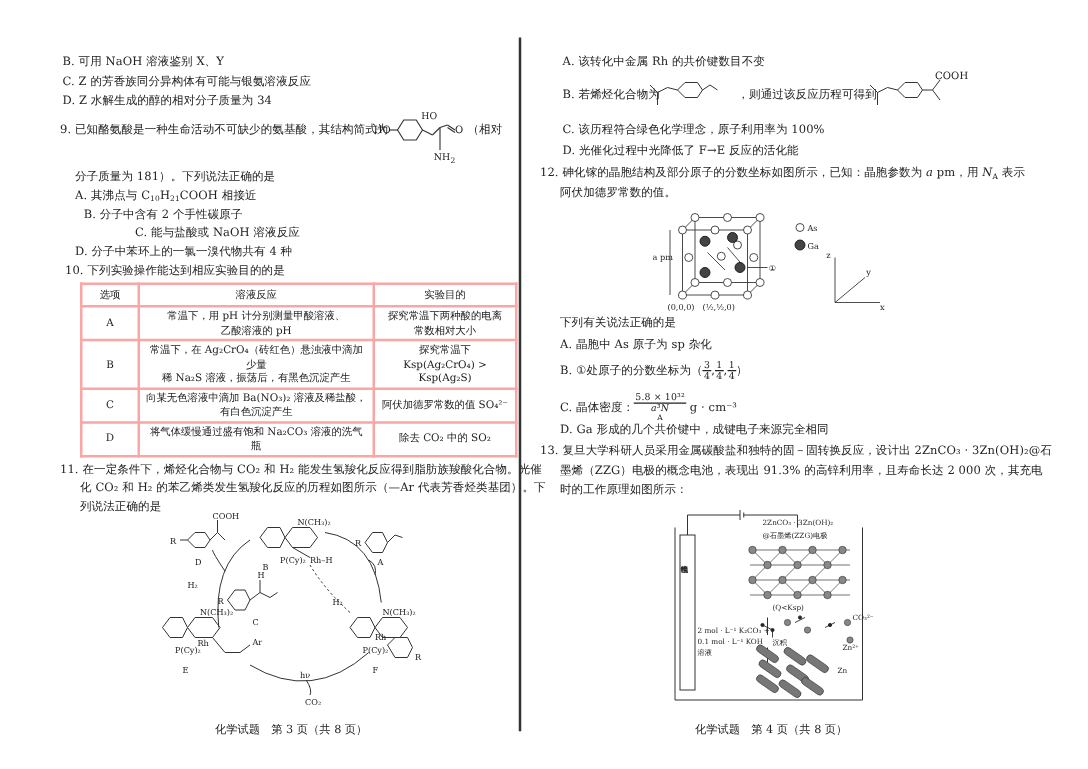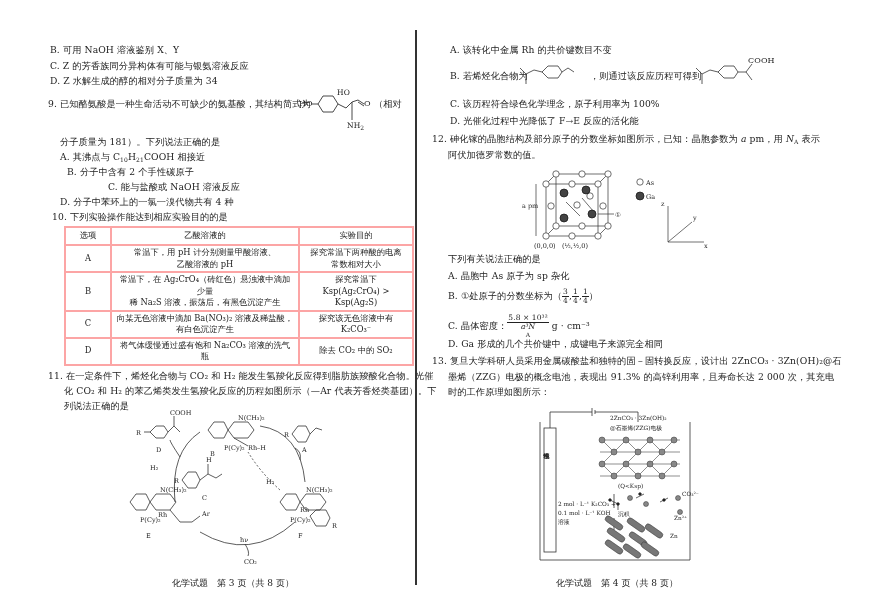--- a/index.html
+++ b/index.html
@@ -58,21 +58,21 @@
   </div>
   <div class="line" style="left:67px;top:166px;">B. 分子中含有 2 个手性碳原子</div>
   <div class="line" style="left:60px;top:181px;margin-left:48px;">C. 能与盐酸或 NaOH 溶液反应</div>
   <div class="line" style="left:60px;top:196px;">D. 分子中苯环上的一氯一溴代物共有 4 种</div>
   <div class="line" style="left:52px;top:211px;">10. 下列实验操作能达到相应实验目的的是</div>
 
   <table class="exp">
     <tbody>
         <tr>
       <th class="c1">选项</th>
-      <th class="c2">乙酸溶液的</th>
+      <th class="c2">溶液反应</th>
       <th class="c3">实验目的</th>
     </tr>
     <tr>
       <td>A</td>
       <td>
             <div>常温下，用 pH 计分别测量甲酸溶液、</div>
             <div>乙酸溶液的 pH</div>
           </td>
       <td>
             <div>探究常温下两种酸的电离</div>
@@ -90,21 +90,21 @@
             <div>Ksp(Ag₂CrO₄) &gt; Ksp(Ag₂S)</div>
           </td>
     </tr>
     <tr>
       <td>C</td>
       <td>
             <div>向某无色溶液中滴加 Ba(NO₃)₂ 溶液及稀盐酸，</div>
             <div>有白色沉淀产生</div>
           </td>
       <td>
-            <div>探究该无色溶液中有 K₂CO₃⁻</div>
+            <div>阿伏加德罗常数的值 SO₄²⁻</div>
           </td>
     </tr>
     <tr>
       <td>D</td>
       <td>
             <div>将气体缓慢通过盛有饱和 Na₂CO₃ 溶液的洗气瓶</div>
           </td>
       <td>
             <div>除去 CO₂ 中的 SO₂</div>
           </td>

